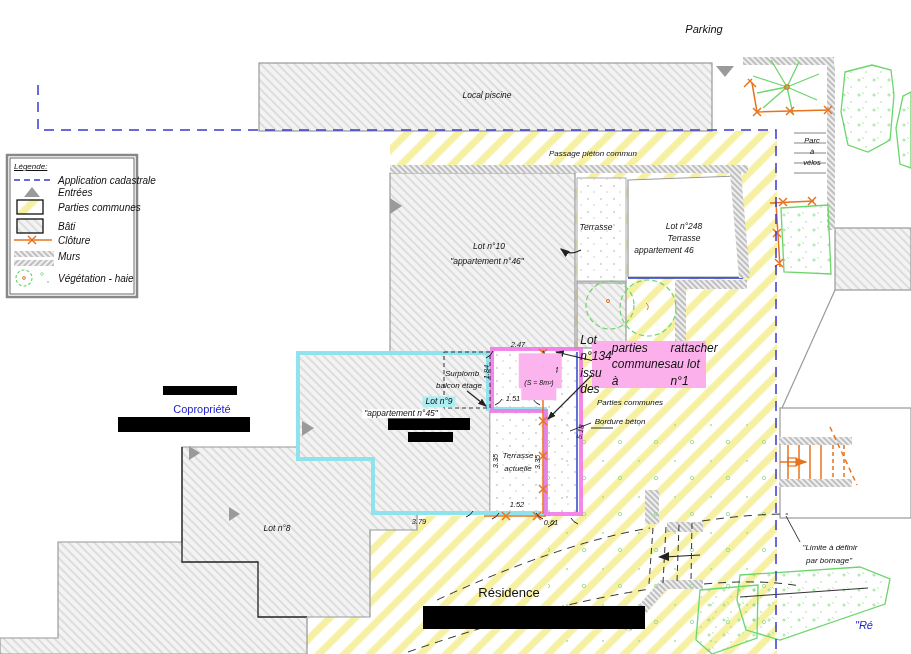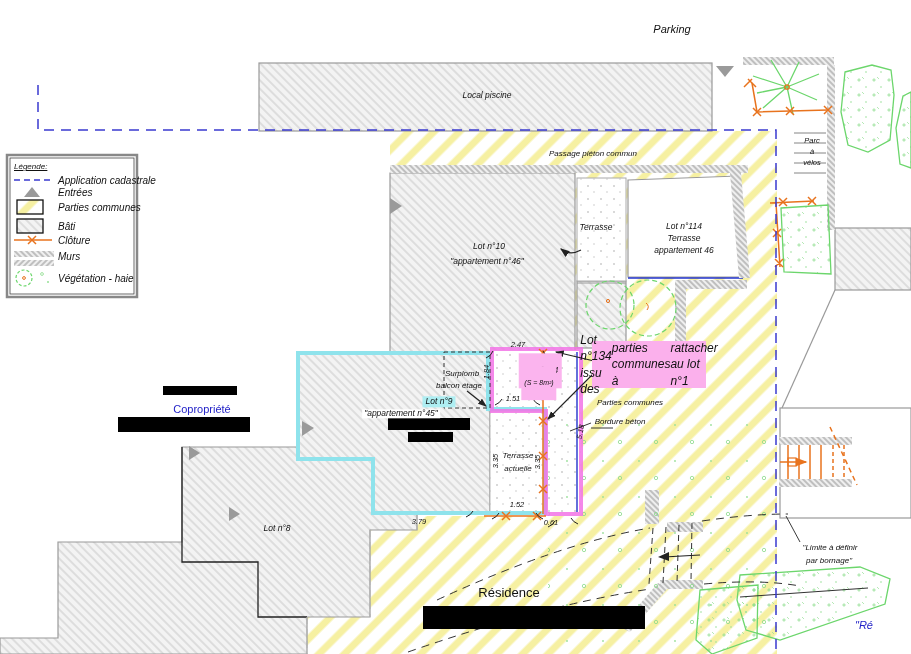--- a/index.html
+++ b/index.html
@@ -270,32 +270,32 @@
 
 <div class="legtitle">Légende:</div>
 <div class="leg" style="top:180px">Application cadastrale</div>
 <div class="leg" style="top:192px">Entrées</div>
 <div class="leg" style="top:207px">Parties communes</div>
 <div class="leg" style="top:226px">Bâti</div>
 <div class="leg" style="top:240px">Clôture</div>
 <div class="leg" style="top:256px">Murs</div>
 <div class="leg" style="top:278px">Végétation - haie</div>
 
-<div class="lbl s11" style="left:672px;top:29px">Parking</div>
+<div class="lbl s11" style="left:704px;top:29px">Parking</div>
 <div class="lbl s85" style="left:487px;top:96px">Local piscine</div>
 <div class="lbl" style="left:593px;top:154px">Passage piéton commun</div>
 
 <div class="lbl s85" style="left:489px;top:247px">Lot n°10</div>
 <div class="lbl s85" style="left:487px;top:262px">"appartement  n°46"</div>
 
 <div class="lbl s85" style="left:596px;top:228px">Terrasse</div>
 
-<div class="lbl s85" style="left:684px;top:227px">Lot n°114</div>
+<div class="lbl s85" style="left:684px;top:227px">Lot n°248</div>
 <div class="lbl s85" style="left:684px;top:239px">Terrasse</div>
-<div class="lbl s85" style="left:684px;top:251px">appartement 46</div>
+<div class="lbl s85" style="left:664px;top:251px">appartement 46</div>
 
 <div class="lbl s85 bgc" style="left:399px;top:402px">Lot n°9</div>
 <div class="lbl s85 bgw" style="left:401px;top:414px">"appartement  n°45"</div>
 
 <div class="lbl" style="left:462px;top:374px">Surplomb</div>
 <div class="lbl" style="left:459px;top:386px">balcon étage</div>
 
 <div class="lbl s85 bgp" style="left:540px;top:371px">Lot n°134</div>
 <div class="lbl s7 bgp" style="left:539px;top:383px">(S = 8m²)</div>
 

